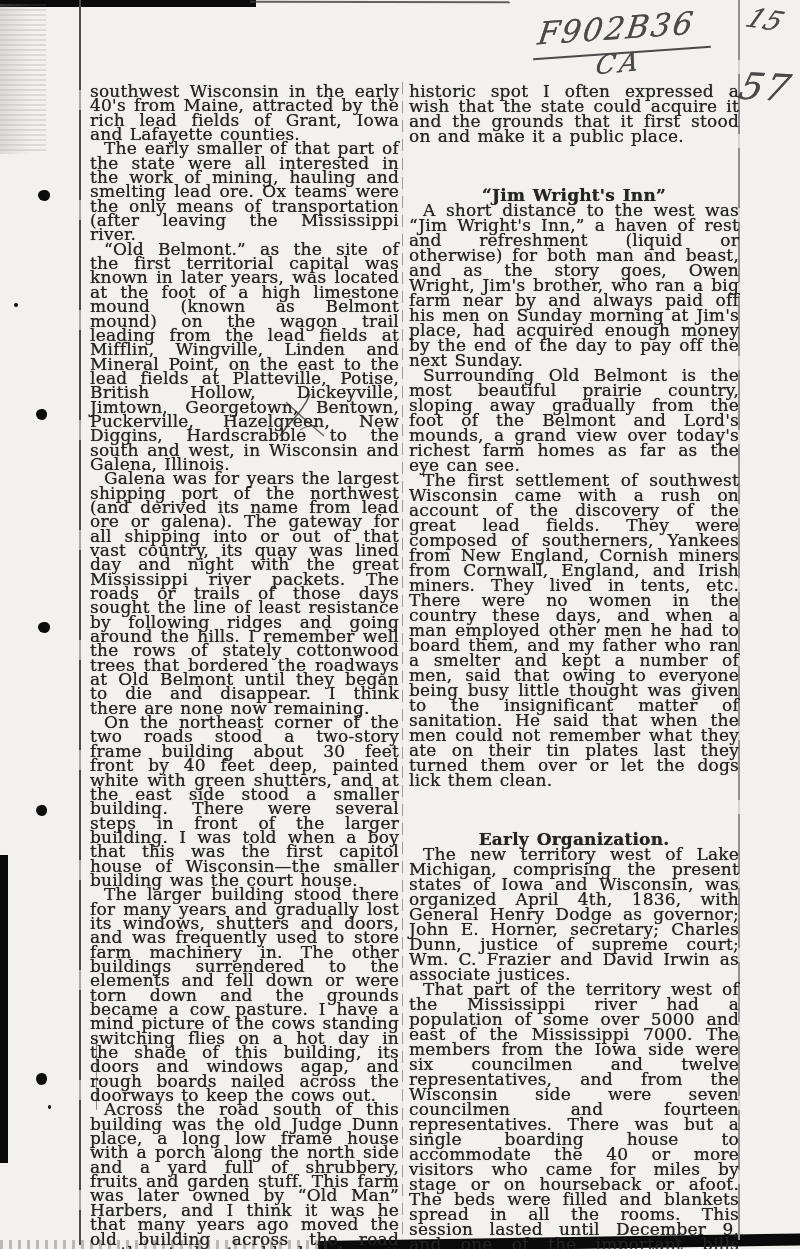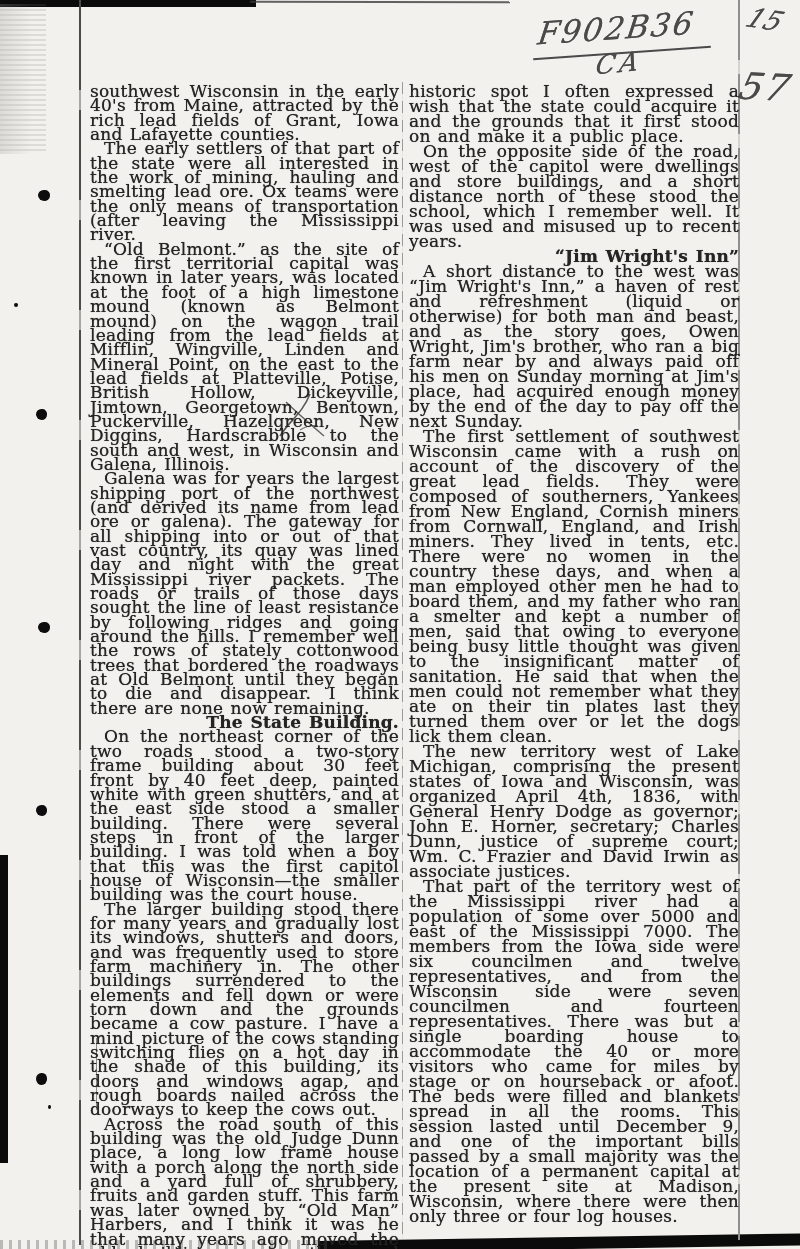--- a/index.html
+++ b/index.html
@@ -13,21 +13,21 @@
     position:absolute;
     text-align:justify;
     color:#242424;
     font-size:17px;
     letter-spacing:0.2px;
     word-spacing:1.6px;
     text-shadow:0 0 0.7px rgba(25,25,25,0.75);
   }
   .col p { margin:0; text-indent:14px; }
   .col p.noindent { text-indent:0; }
-  .col p.heading { text-indent:0; text-align:right; font-weight:bold; }
+  .col p.heading { text-indent:0; text-align:center; font-weight:bold;margin-top:44px; }
   #left-column  { left:90px;  top:84px; width:309px; line-height:14.35px; }
   #right-column { left:409px; top:84px; width:330px; line-height:15px; }
 
   
   .vline { position:absolute; width:2px; }
   #clip-left-border {
     left:79px; top:0; height:1245px;
     background:repeating-linear-gradient(180deg,#4b4b4b 0 90px, rgba(75,75,75,.45) 90px 110px);
   }
   #column-divider {
@@ -103,29 +103,29 @@
 </svg>
 
 <div class="handwriting" id="hw-call-number">F902B36</div>
 <div id="hw-underline"></div>
 <div class="handwriting" id="hw-initials">CA</div>
 <div class="handwriting" id="hw-num-top">15</div>
 <div class="handwriting" id="hw-num-side">57</div>
 
 <div class="col" id="left-column">
     <p class="para noindent">southwest Wisconsin in the early 40's from Maine, attracted by the rich lead fields of Grant, Iowa and Lafayette counties.</p>
-    <p class="para">The early settlers of that part of the state were all interested in the work of mining, hauling and smelting lead ore. Ox teams were the only means of transportation (after leaving the Mississippi river.</p>
+    <p class="para">The early smaller of that part of the state were all interested in the work of mining, hauling and smelting lead ore. Ox teams were the only means of transportation (after leaving the Mississippi river.</p>
     <p class="para">“Old Belmont.” as the site of the first territorial capital was known in later years, was located at the foot of a high limestone mound (known as Belmont mound) on the wagon trail leading from the lead fields at Mifflin, Wingville, Linden and Mineral Point, on the east to the lead fields at Platteville, Potise, British Hollow, Dickeyville, Jimtown, Georgetown, Bentown, Puckerville, Hazelgreen, New Diggins, Hardscrabble to the south and west, in Wisconsin and Galena, Illinois.</p>
     <p class="para">Galena was for years the largest shipping port of the northwest (and derived its name from lead ore or galena). The gateway for all shipping into or out of that vast country, its quay was lined day and night with the great Mississippi river packets. The roads or trails of those days sought the line of least resistance by following ridges and going around the hills. I remember well the rows of stately cottonwood trees that bordered the roadways at Old Belmont until they began to die and disappear. I think there are none now remaining.</p>
-    <p class="heading">The State Building.</p>
     <p class="para">On the northeast corner of the two roads stood a two-story frame building about 30 feet front by 40 feet deep, painted white with green shutters, and at the east side stood a smaller building. There were several steps in front of the larger building. I was told when a boy that this was the first capitol house of Wisconsin—the smaller building was the court house.</p>
     <p class="para">The larger building stood there for many years and gradually lost its windows, shutters and doors, and was frequently used to store farm machinery in. The other buildings surrendered to the elements and fell down or were torn down and the grounds became a cow pasture. I have a mind picture of the cows standing switching flies on a hot day in the shade of this building, its doors and windows agap, and rough boards nailed across the doorways to keep the cows out.</p>
     <p class="para">Across the road south of this building was the old Judge Dunn place, a long low frame house with a porch along the north side and a yard full of shrubbery, fruits and garden stuff. This farm was later owned by “Old Man” Harbers, and I think it was he that many years ago moved the old building across the road southeast about a block, where it was used as a granary and store house and later as a barn.</p>
   </div>
 <div class="col" id="right-column">
     <p class="para noindent">historic spot I often expressed a wish that the state could acquire it and the grounds that it first stood on and make it a public place.</p>
-    <p class="para">On the opposite side of the road, west of the capitol were dwellings and store buildings, and a short distance north of these stood the school, which I remember well. It was used and misused up to recent years.</p>
     <p class="heading">“Jim Wright's Inn”</p>
     <p class="para">A short distance to the west was “Jim Wright's Inn,” a haven of rest and refreshment (liquid or otherwise) for both man and beast, and as the story goes, Owen Wright, Jim's brother, who ran a big farm near by and always paid off his men on Sunday morning at Jim's place, had acquired enough money by the end of the day to pay off the next Sunday.</p>
+    <p class="para">Surrounding Old Belmont is the most beautiful prairie country, sloping away gradually from the foot of the Belmont and Lord's mounds, a grand view over today's richest farm homes as far as the eye can see.</p>
     <p class="para">The first settlement of southwest Wisconsin came with a rush on account of the discovery of the great lead fields. They were composed of southerners, Yankees from New England, Cornish miners from Cornwall, England, and Irish miners. They lived in tents, etc. There were no women in the country these days, and when a man employed other men he had to board them, and my father who ran a smelter and kept a number of men, said that owing to everyone being busy little thought was given to the insignificant matter of sanitation. He said that when the men could not remember what they ate on their tin plates last they turned them over or let the dogs lick them clean.</p>
+    <p class="heading">Early Organization.</p>
     <p class="para">The new territory west of Lake Michigan, comprising the present states of Iowa and Wisconsin, was organized April 4th, 1836, with General Henry Dodge as governor; John E. Horner, secretary; Charles Dunn, justice of supreme court; Wm. C. Frazier and David Irwin as associate justices.</p>
     <p class="para">That part of the territory west of the Mississippi river had a population of some over 5000 and east of the Mississippi 7000. The members from the Iowa side were six councilmen and twelve representatives, and from the Wisconsin side were seven councilmen and fourteen representatives. There was but a single boarding house to accommodate the 40 or more visitors who came for miles by stage or on hourseback or afoot. The beds were filled and blankets spread in all the rooms. This session lasted until December 9, and one of the important bills passed by a small majority was the location of a permanent capital at the present site at Madison, Wisconsin, where there were then only three or four log houses.</p>
   </div>
 
 </body></html>

